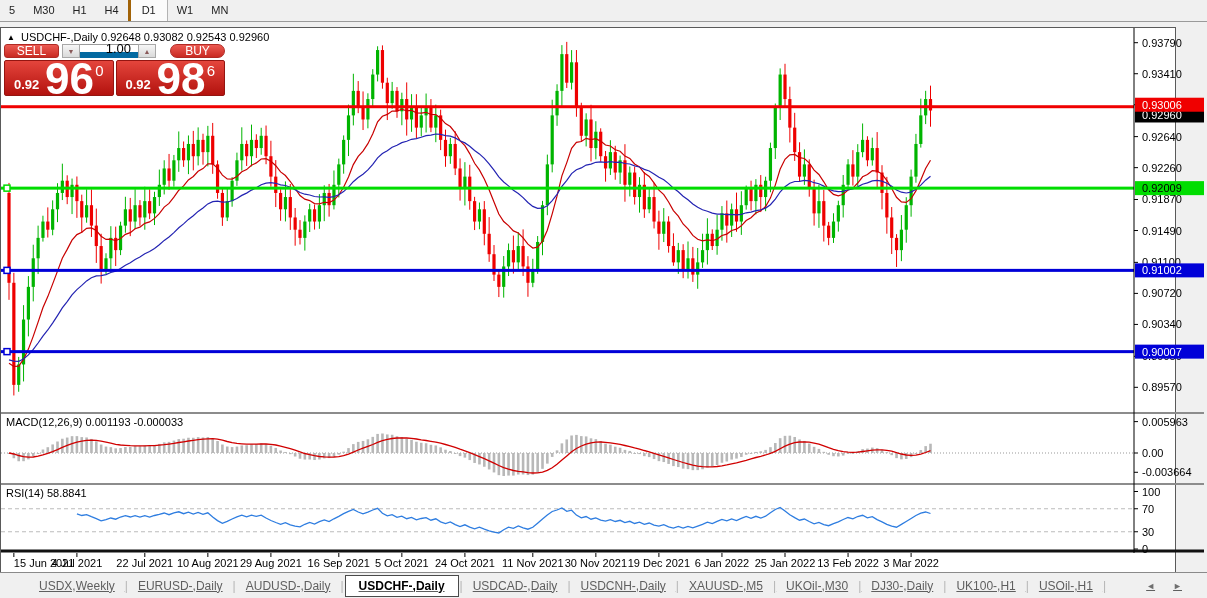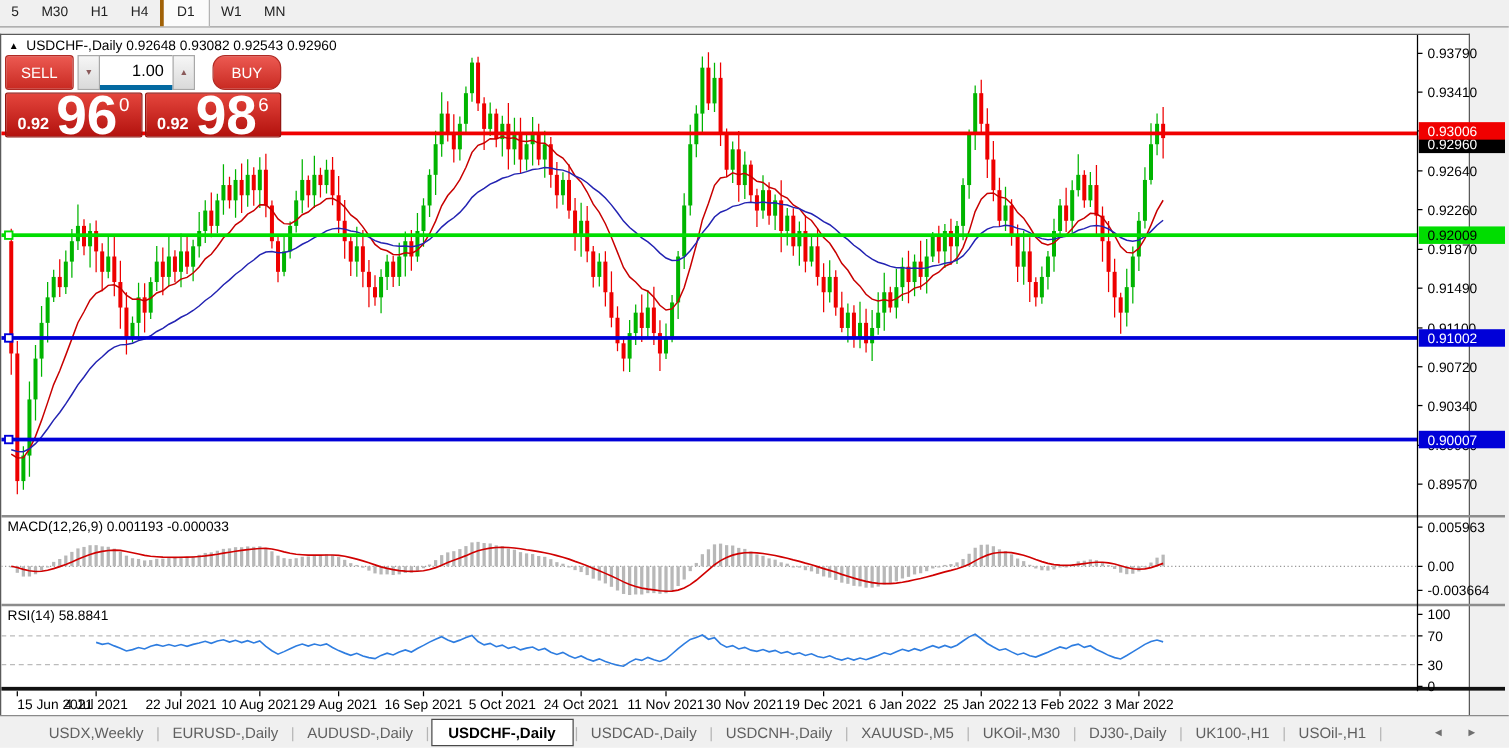--- a/index.html
+++ b/index.html
@@ -28,53 +28,53 @@
   .chart-window svg{position:absolute;top:0;left:0;}
   .chart-header{
     position:absolute;top:31px;left:7px;font-size:11px;color:#000;z-index:5;white-space:nowrap;
   }
   .chart-header .tri{font-size:8px;vertical-align:1px;margin-right:3px;}
   .ind-label{position:absolute;left:6px;font-size:11px;color:#000;z-index:5;white-space:nowrap;}
   #macd-label{top:416px;}
   #rsi-label{top:487px;}
   
   .quote-panel{position:absolute;top:44px;left:4px;width:221px;z-index:6;}
-  .qp-row1{display:flex;height:28px;}
+  .qp-row1{display:flex;height:14px;}
   .btn-trade{
     color:#fff;font-size:12px;border:1px solid #b02a24;border-radius:3px;
     background:linear-gradient(#ec5a52,#c92a22);
     display:flex;align-items:center;justify-content:center;cursor:pointer;
   }
   .btn-sell{width:53px;margin-right:3px;}
   .btn-buy{width:53px;margin-left:14px;border-radius:10px;}
   .spin-btn{
     width:16px;background:linear-gradient(#f6f6f6,#dadada);border:1px solid #a8a8a8;
     color:#8a5a5a;font-size:7px;display:flex;align-items:center;justify-content:center;cursor:pointer;
   }
   .vol-box{
-    flex:1;background:#fff;border-top:1px solid #9a9a9a;border-bottom:4px solid #0369a1;
+    flex:1;background:#fff;border-top:1px solid #9a9a9a;border-bottom:6px solid #0369a1;
     font-size:13px;color:#000;display:flex;align-items:center;justify-content:flex-end;
     padding-right:7px;
     text-align:right;
   }
   .qp-row2{display:flex;margin-top:2px;height:36px;}
   .bigbox{
     position:relative;flex:1;color:#fff;border:1px solid #941511;border-radius:2px;
     background:linear-gradient(#e4453c,#b3120e);cursor:pointer;
   }
   .bigbox.left{margin-right:2px;}
   .bb-small{position:absolute;left:9px;bottom:3px;font-size:13px;font-weight:bold;}
   .bb-big{position:absolute;left:40px;top:-7px;font-size:44px;font-weight:bold;}
   .bb-sup{position:absolute;right:9px;top:1px;font-size:15px;}
   
   .tabbar{
     position:absolute;top:572px;left:0;width:1207px;height:26px;
     background:#f0f0f0;border-top:1px solid #8a8a8a;
     display:flex;align-items:center;font-size:12px;color:#5f5f5f;
-    padding-left:30px;box-sizing:border-box;
+    padding-left:30px;box-sizing:border-box;text-decoration:underline;
   }
   .tab{padding:4px 9px;white-space:nowrap;cursor:pointer;}
   .tab.active{
     background:#fff;border:1px solid #4a4a4a;color:#000;font-weight:bold;
     padding:3px 13px;
   }
   .tabdiv{color:#b5b5b5;padding:0 1px;}
   .tab-arrows{margin-left:auto;margin-right:16px;color:#6f6f6f;font-size:9px;}
   .tab-arrows span{padding:0 9px;cursor:pointer;}
 </style>

